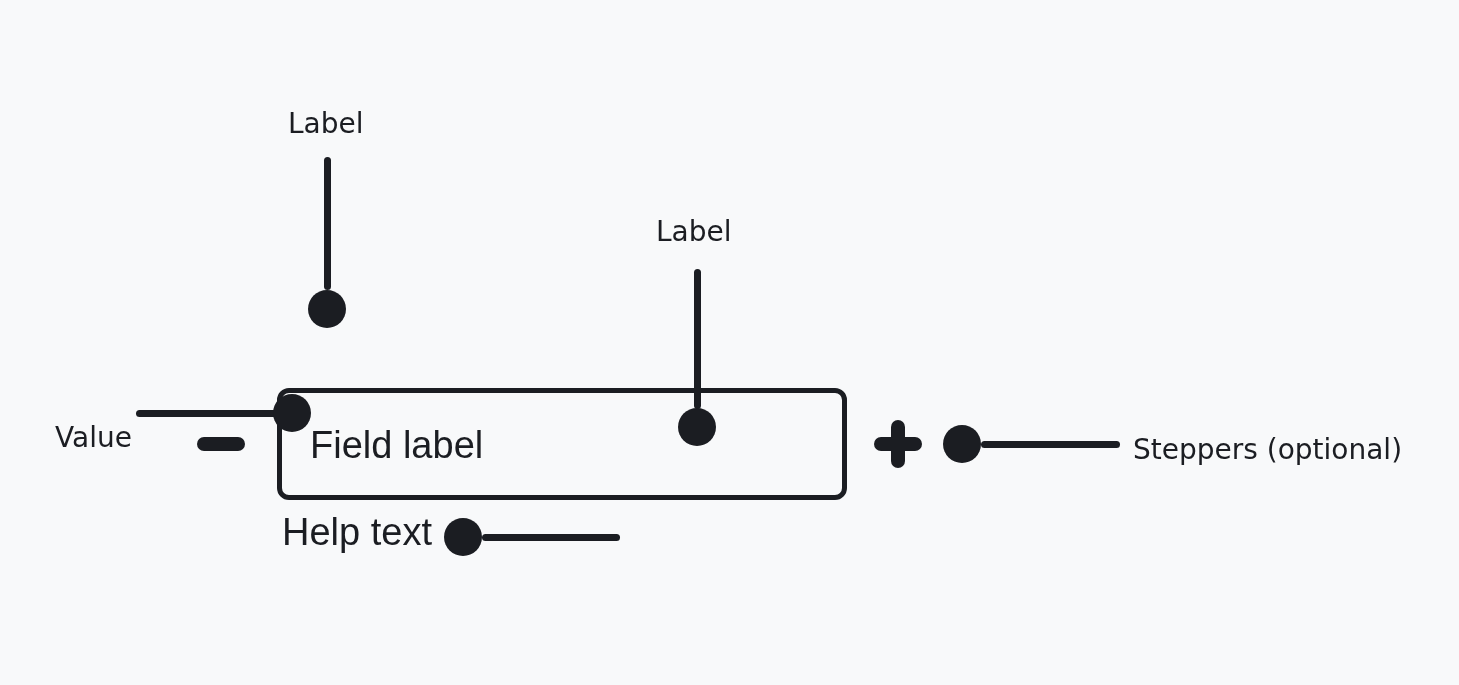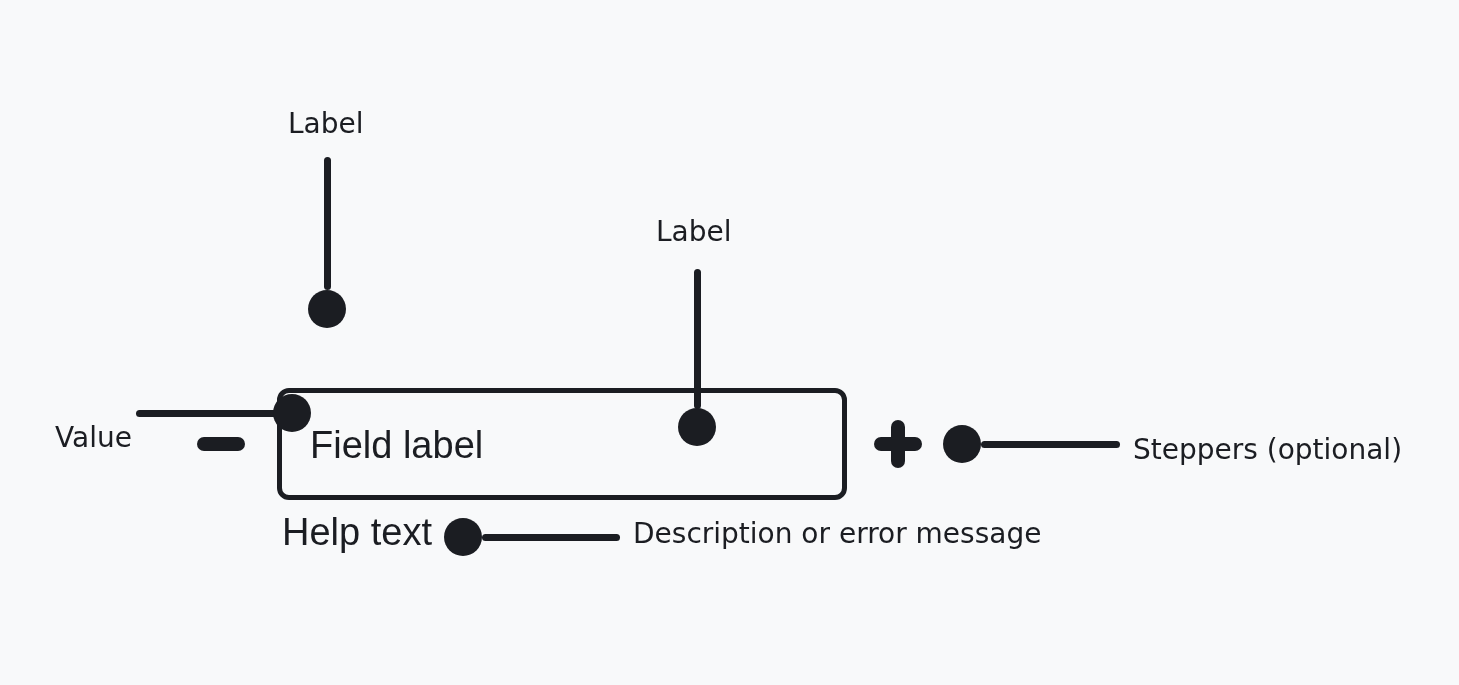--- a/index.html
+++ b/index.html
@@ -116,15 +116,14 @@
 
   <div class="plus-glyph"></div>
 
   <div class="dot" id="steppers-dot"></div>
   <div class="hline" id="steppers-line"></div>
   <div class="callout" id="callout-steppers">Steppers (optional)</div>
 
   <div class="comp-text" id="help-text">Help text</div>
   <div class="dot" id="help-dot"></div>
   <div class="hline" id="help-line"></div>
-  <div class="callout" id="callout-help">Description or error message</div>
 
 </div>
 
 </body></html>

